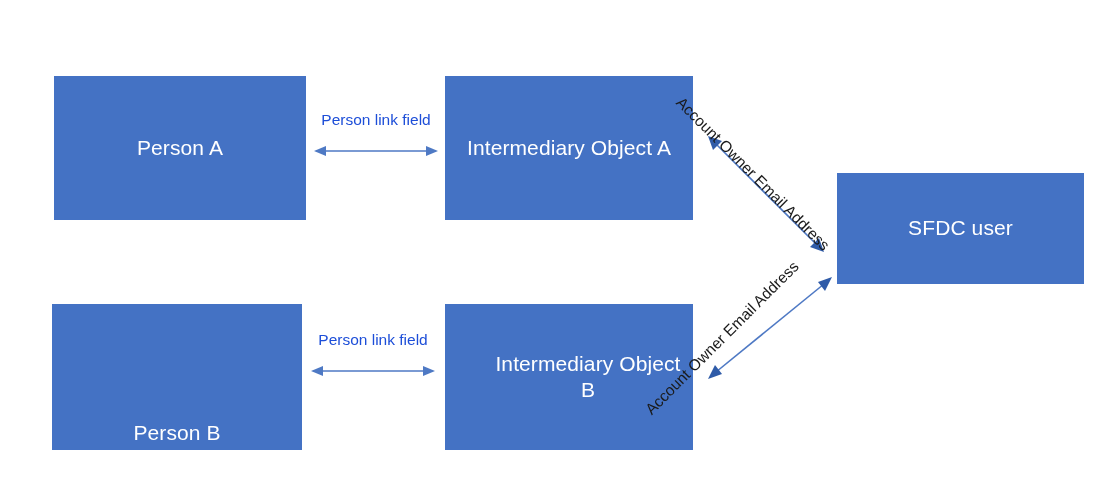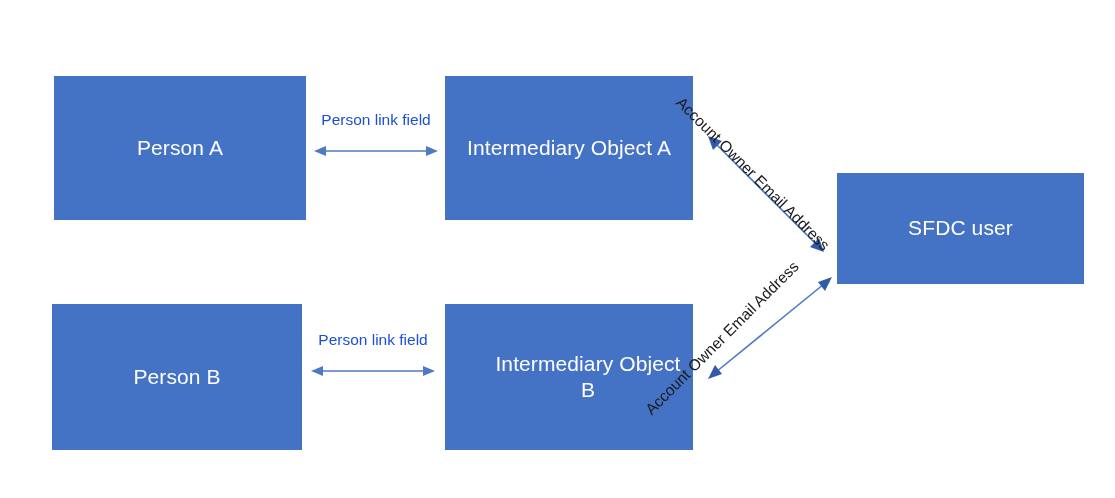--- a/index.html
+++ b/index.html
@@ -29,21 +29,21 @@
     font-size: 21px;
     line-height: 1.25;
     font-weight: 400;
     box-sizing: border-box;
     padding: 4px 10px;
     letter-spacing: 0.1px;
   }
   
   #node-person-a       { left: 54px;  top: 76px;  width: 252px; height: 144px; }
   #node-intermediary-a { left: 445px; top: 76px;  width: 248px; height: 144px; }
-  #node-person-b       { left: 52px;  top: 304px; width: 250px; height: 146px; }
+  #node-person-b       { left: 52px;  top: 304px; width: 250px; height: 146px; align-items: flex-end; }
   #node-intermediary-b { left: 445px; top: 304px; width: 248px; height: 146px; padding-left: 48px; }
   #node-sfdc-user      { left: 837px; top: 173px; width: 247px; height: 111px; }
 
   
   .h-connector {
     position: absolute;
     width: 130px;
     height: 56px;
   }
   #connector-person-a { left: 311px; top: 112px; }

